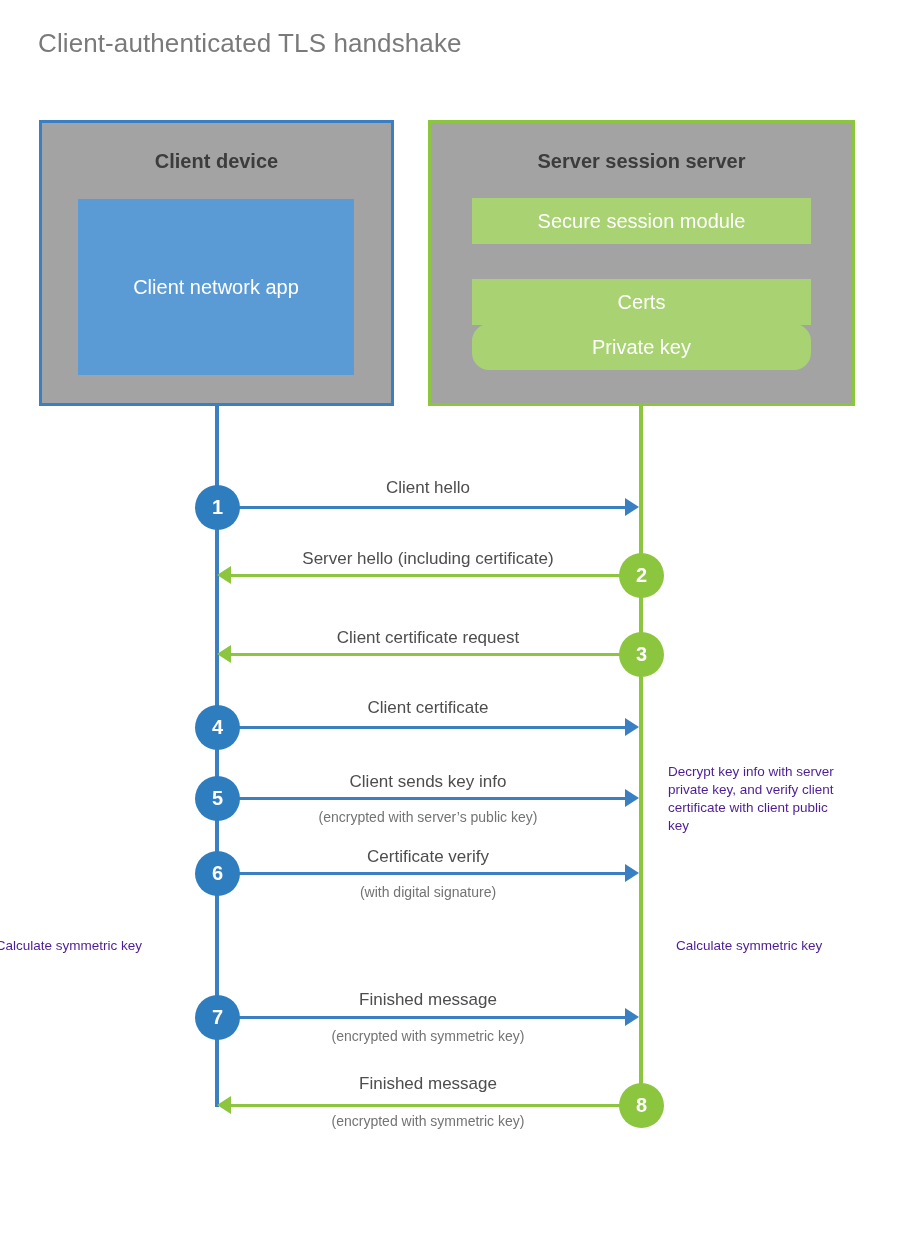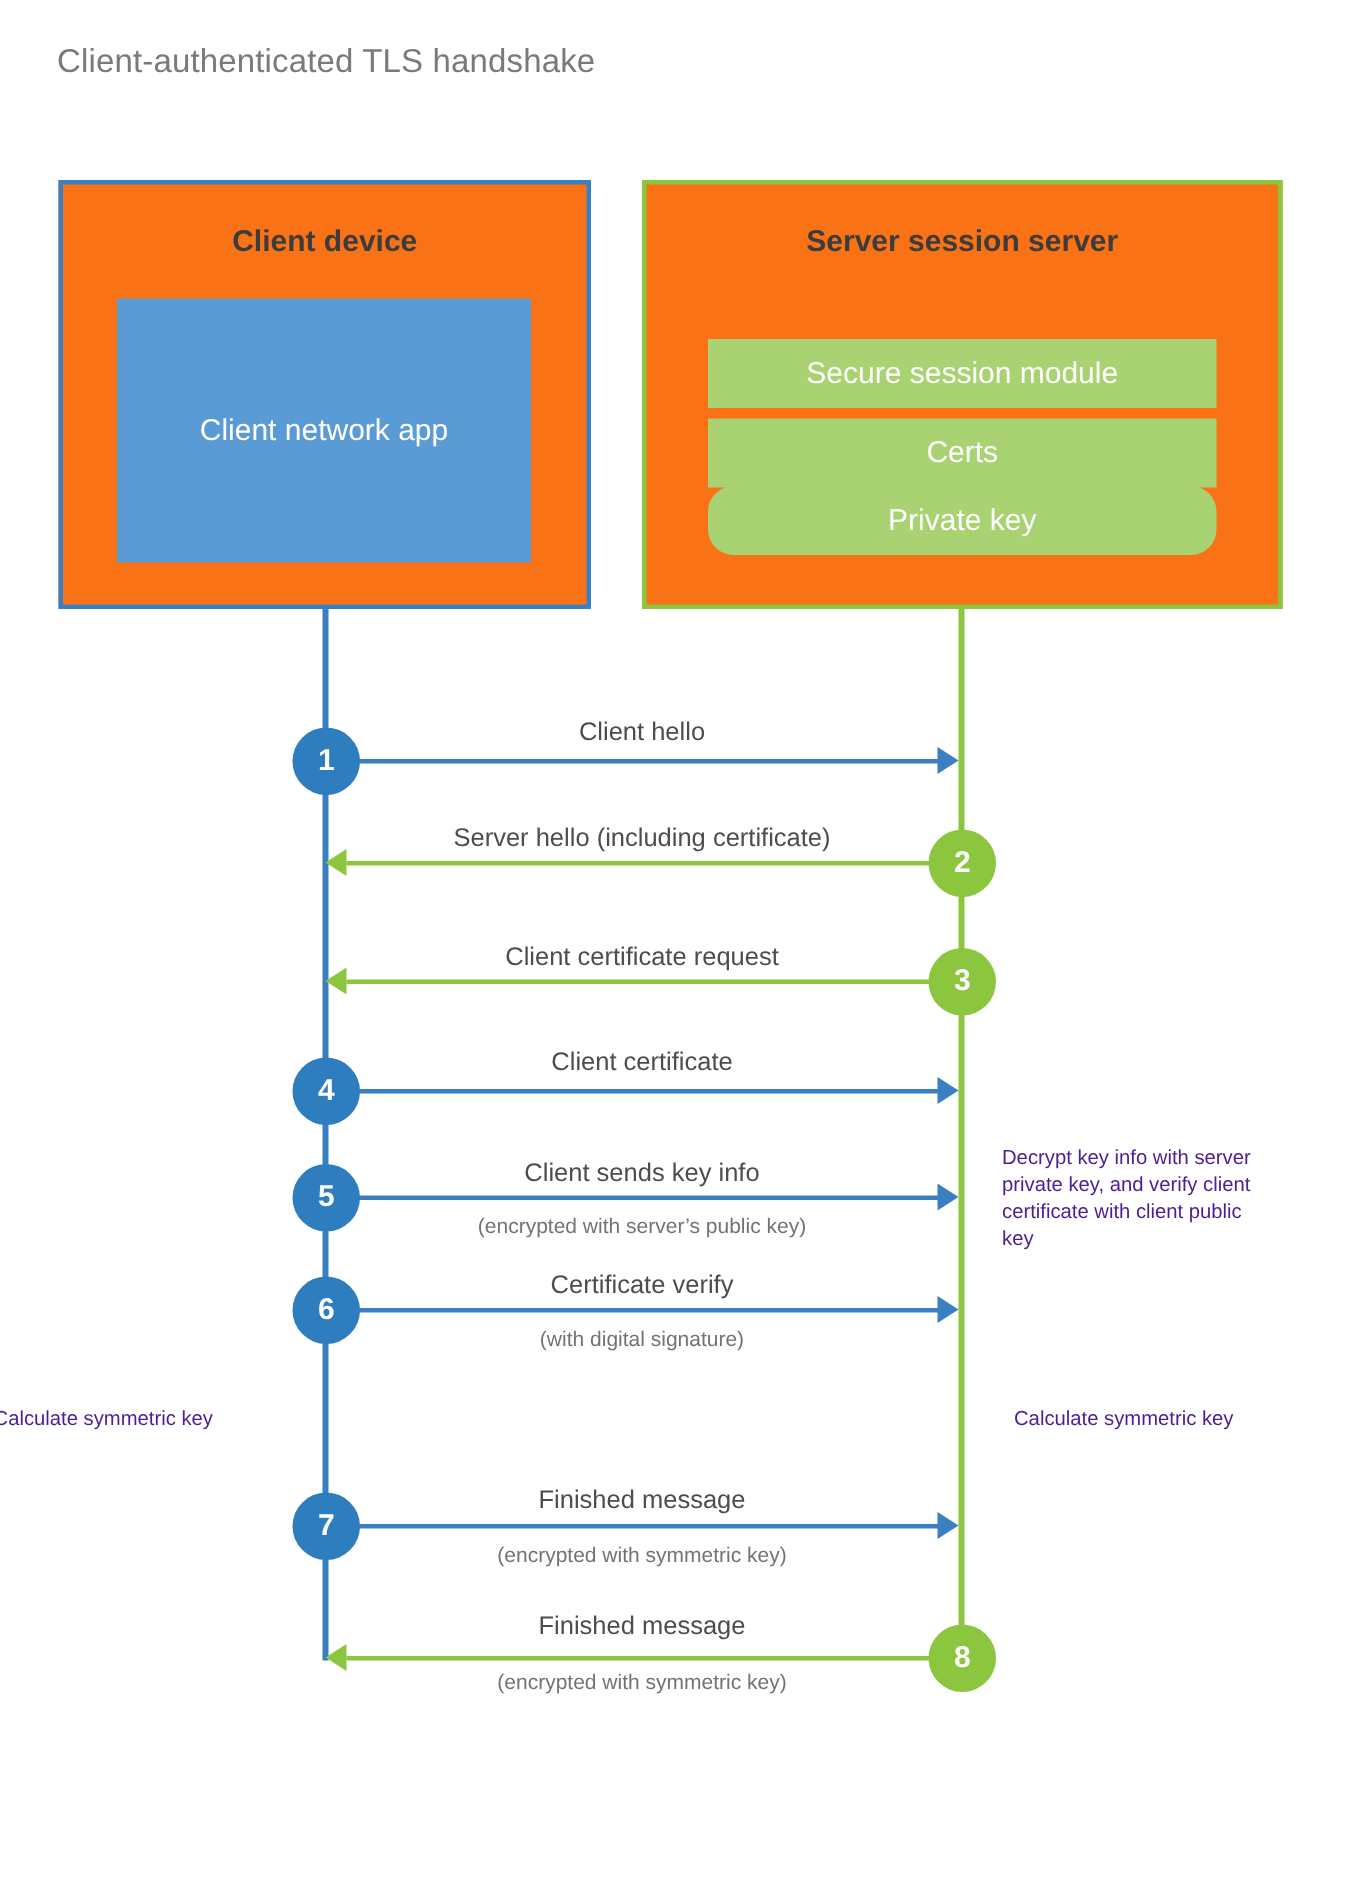--- a/index.html
+++ b/index.html
@@ -17,31 +17,31 @@
     height: 1256px;
     background: #ffffff;
     overflow: hidden;
   }
 
   
   .page-title {
     position: absolute;
     left: 38px;
     top: 28px;
-    font-size: 22px;
+    font-size: 26px;
     font-weight: 400;
     color: #7a7a7a;
     letter-spacing: 0.1px;
     white-space: nowrap;
   }
 
   
   .party-box {
     position: absolute;
-    background: #f97316;
+    background: #a3a3a3;
     box-sizing: border-box;
   }
   .party-box.client {
     left: 39px;
     top: 120px;
     width: 355px;
     height: 286px;
     border: 3px solid #3a7fc1;
   }
   .party-box.server {
@@ -87,21 +87,21 @@
     height: 46px;
     background: #a9d273;
     color: #ffffff;
     font-size: 20px;
     display: flex;
     align-items: center;
     justify-content: center;
     text-align: center;
     box-sizing: border-box;
   }
-  .server-bar.b0 { top: 75px; margin-top: 28px; }
+  .server-bar.b0 { top: 75px; }
   .server-bar.b1 { top: 156px; }
   .server-bar.b2 { top: 201px; border-radius: 17px; }
 
   
   .lifeline {
     position: absolute;
     width: 4px;
   }
   .lifeline.client {
     left: 215px;

